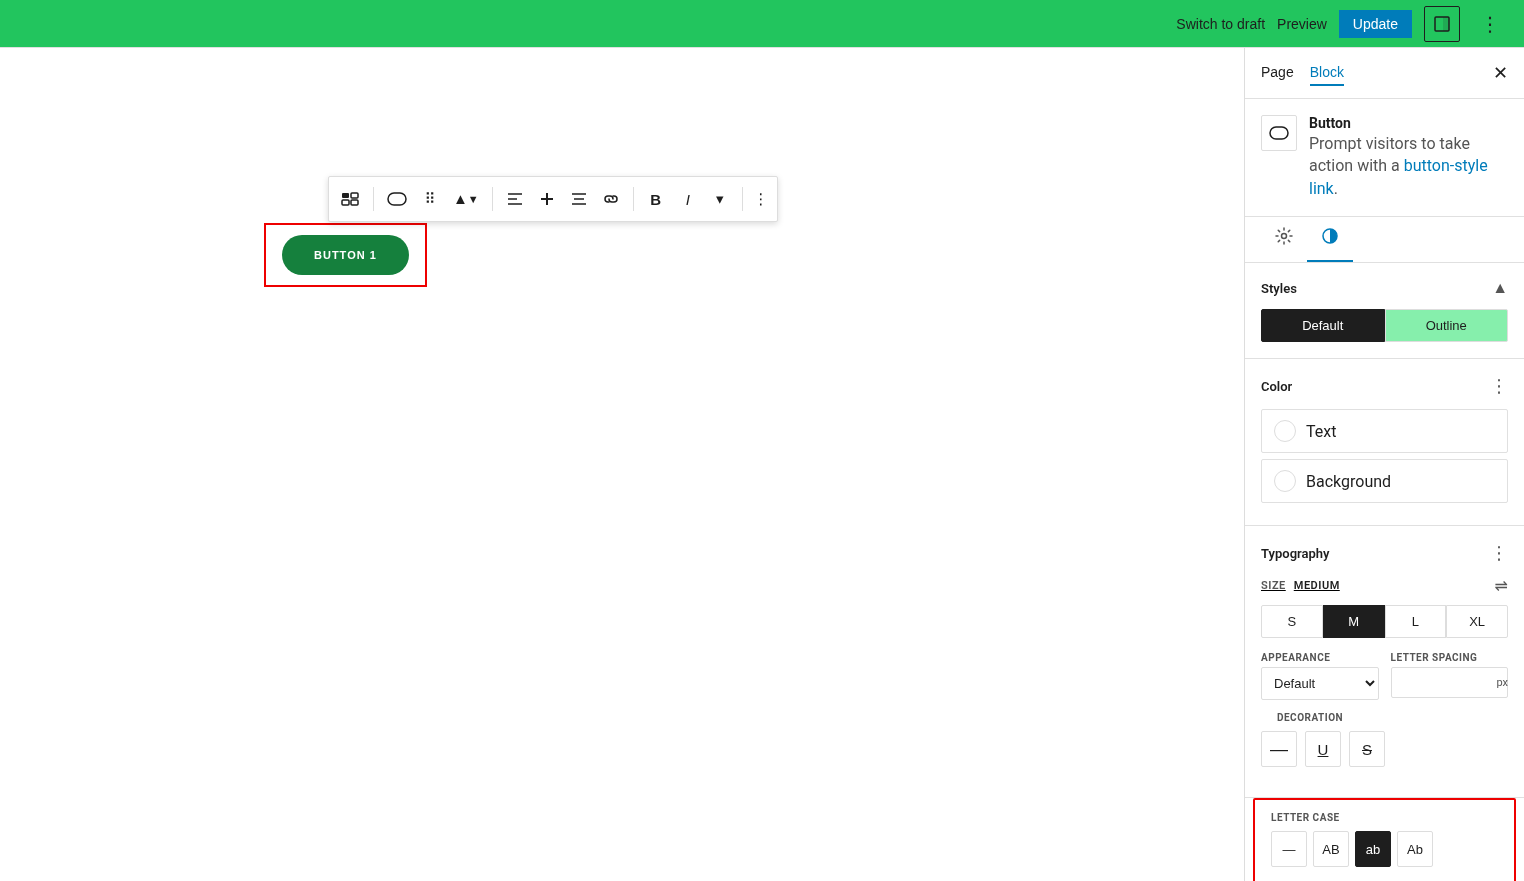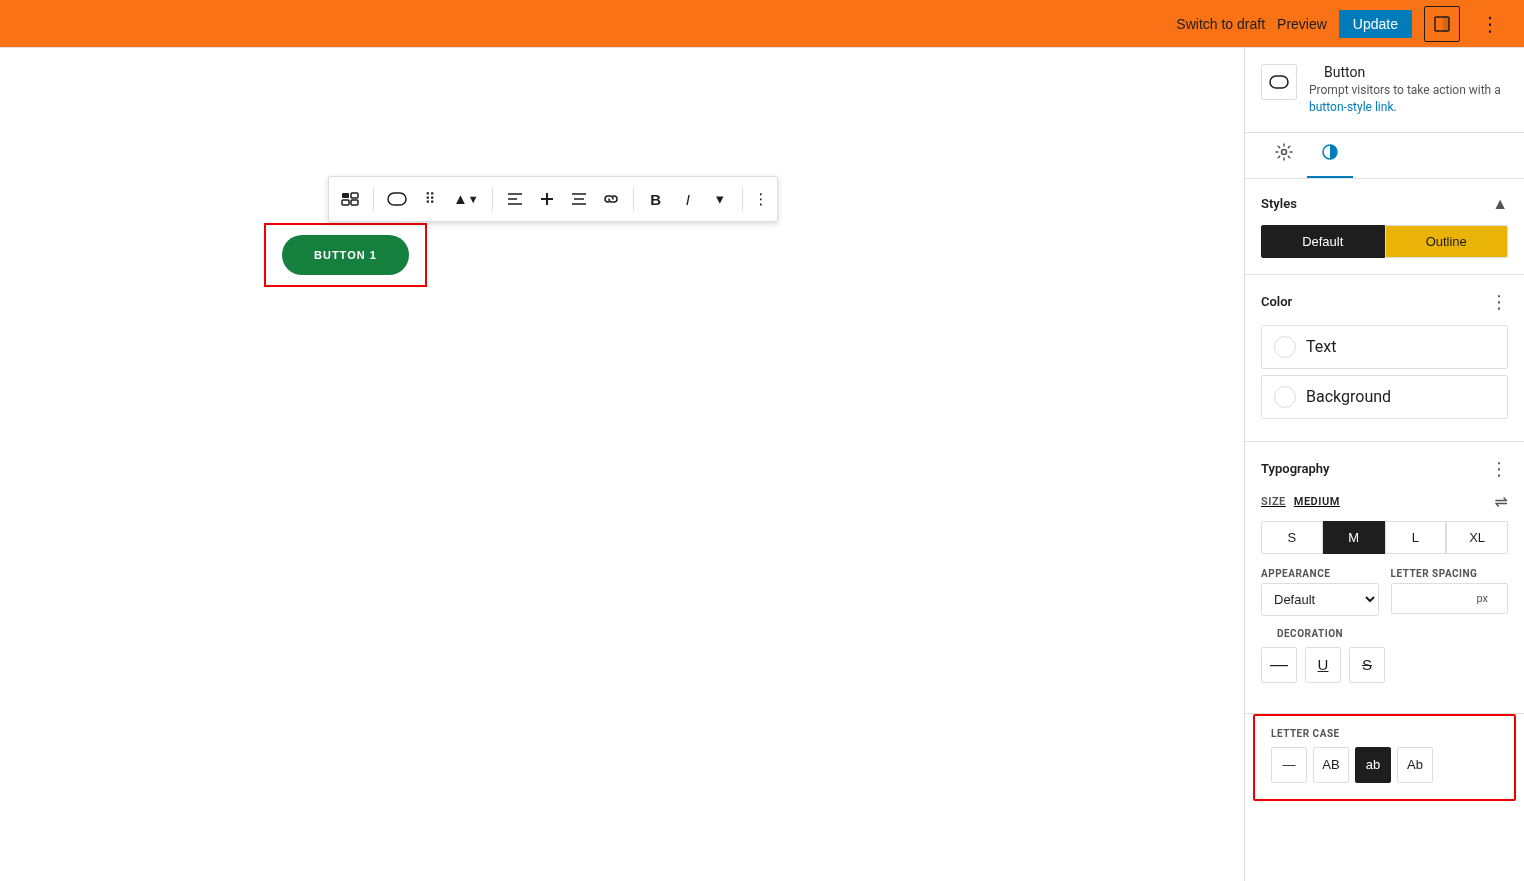--- a/index.html
+++ b/index.html
@@ -6,21 +6,21 @@
     body { font-family: -apple-system, BlinkMacSystemFont, 'Segoe UI', Roboto, sans-serif; background: #fff; display: flex; flex-direction: column; height: 881px; overflow: hidden; }
 
     
     .top-bar {
       display: flex;
       align-items: center;
       justify-content: flex-end;
       padding: 6px 16px;
       border-bottom: 1px solid #e0e0e0;
       gap: 12px;
-      background: #f97316;
+      background: #22c55e;
       height: 48px;
     }
     .top-bar-link {
       background: none; border: none; cursor: pointer; font-size: 14px; color: #1e1e1e; text-decoration: none;
     }
     .btn-update {
       background: #007cba; color: #fff; border: none; border-radius: 0;
       padding: 6px 14px; font-size: 14px; cursor: pointer; font-weight: 500;
     }
     .icon-btn {
@@ -152,22 +152,22 @@
       border-bottom: 1px solid #e0e0e0;
       gap: 12px;
     }
     .block-icon {
       width: 36px; height: 36px;
       border: 1px solid #ddd;
       border-radius: 2px;
       display: flex; align-items: center; justify-content: center;
       font-size: 18px; flex-shrink: 0;
     }
-    .block-info-text h3 { font-size: 14px; font-weight: 400; color: #1e1e1e; margin-left: 15px; }
-    .block-info-text p { font-size: 12px; color: #555; margin-top: 2px; line-height: 1.4; }
+    .block-info-text h3 { font-size: 14px; font-weight: 700; color: #1e1e1e; }
+    .block-info-text p { font-size: 16px; color: #555; margin-top: 2px; line-height: 1.4; }
     .block-info-text a { color: #007cba; text-decoration: none; }
 
     
     .style-tabs {
       display: flex;
       border-bottom: 1px solid #e0e0e0;
       padding: 0 16px;
     }
     .style-tab-btn {
       background: none; border: none; border-bottom: 2px solid transparent;
@@ -186,21 +186,21 @@
     .section-title { font-size: 13px; font-weight: 600; color: #1e1e1e; }
     .section-more { background: none; border: none; cursor: pointer; font-size: 18px; color: #555; }
     .section-toggle { background: none; border: none; cursor: pointer; font-size: 16px; color: #555; }
 
     
     .style-buttons {
       display: flex; gap: 0;
     }
     .style-btn {
       flex: 1; padding: 8px 0; font-size: 13px; cursor: pointer;
-      border: 1px solid #ddd; background: #eab308; color: #1e1e1e;
+      border: 1px solid #ddd; background: #86efac; color: #1e1e1e;
     }
     .style-btn.active { background: #1e1e1e; color: #fff; border-color: #1e1e1e; }
     .style-btn:first-child { border-radius: 2px 0 0 2px; }
     .style-btn:last-child { border-radius: 0 2px 2px 0; }
 
     
     .color-row {
       display: flex; align-items: center; gap: 10px; padding: 8px 0;
       border: 1px solid #e0e0e0; border-radius: 2px; margin-bottom: 6px; padding: 10px 12px;
     }
@@ -238,21 +238,21 @@
       font-size: 13px; color: #1e1e1e; background: #fff; cursor: pointer;
     }
     .typo-input-wrap {
       position: relative; display: flex; align-items: center;
     }
     .typo-input {
       width: 100%; border: 1px solid #ddd; border-radius: 2px; padding: 7px 32px 7px 8px;
       font-size: 13px; color: #1e1e1e; background: #fff;
     }
     .typo-input-suffix {
-      position: absolute; right: 20px; font-size: 11px; color: #555;
+      position: absolute; right: 0; font-size: 11px; color: #555;
     }
 
     
     .decoration-label { font-size: 10px; color: #555; font-weight: 700; letter-spacing: 0.5px; margin-bottom: 8px; text-transform: uppercase; padding-left: 16px; }
     .decoration-btns { display: flex; gap: 8px; margin-bottom: 14px; }
     .deco-btn {
       width: 36px; height: 36px; border: 1px solid #ddd; background: #fff;
       display: flex; align-items: center; justify-content: center; cursor: pointer;
       border-radius: 2px; font-size: 15px; color: #1e1e1e;
     }
@@ -364,20 +364,27 @@
 
       <div class="button-block-wrapper">
         <button class="button-block">BUTTON 1</button>
       </div>
 
     </div>
   </div>
 
   <div class="right-panel">
 
+    <div class="panel-header">
+      <div class="panel-tabs">
+        <button class="panel-tab">Page</button>
+        <button class="panel-tab active">Block</button>
+      </div>
+      <button class="panel-close">✕</button>
+    </div>
 
     <div class="block-info">
       <div class="block-icon">
         <svg width="20" height="14" viewBox="0 0 20 14" fill="none">
           <rect x="1" y="1" width="18" height="12" rx="6" stroke="#1e1e1e" stroke-width="1.5" fill="none"></rect>
         </svg>
       </div>
       <div class="block-info-text">
         <h3>Button</h3>
         <p>Prompt visitors to take action with a <a href="#">button-style link</a>.</p>

